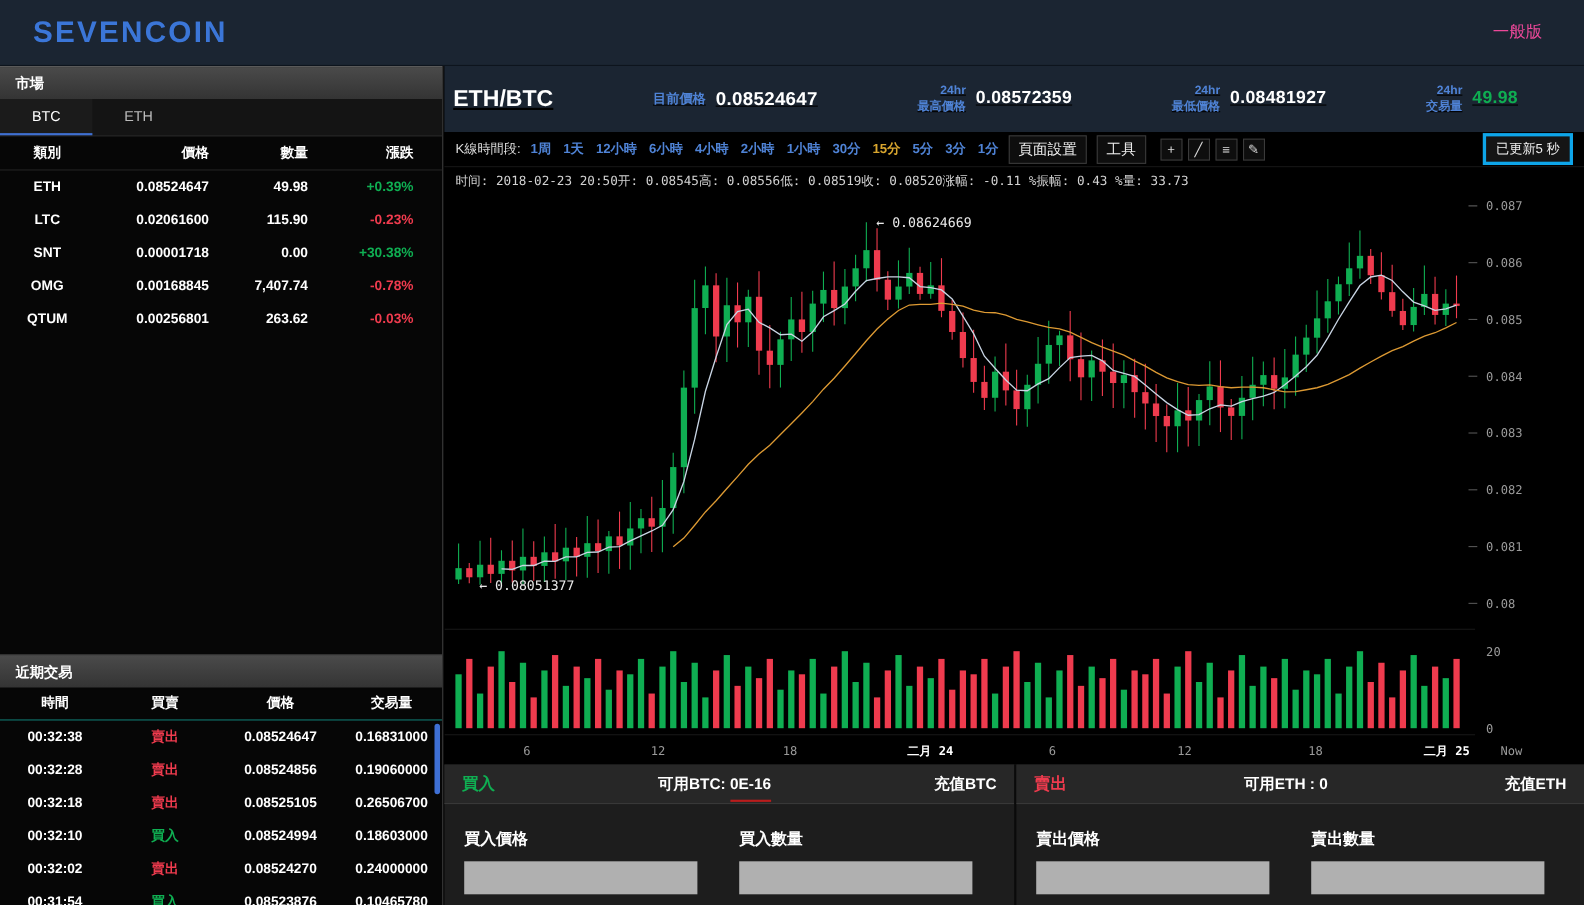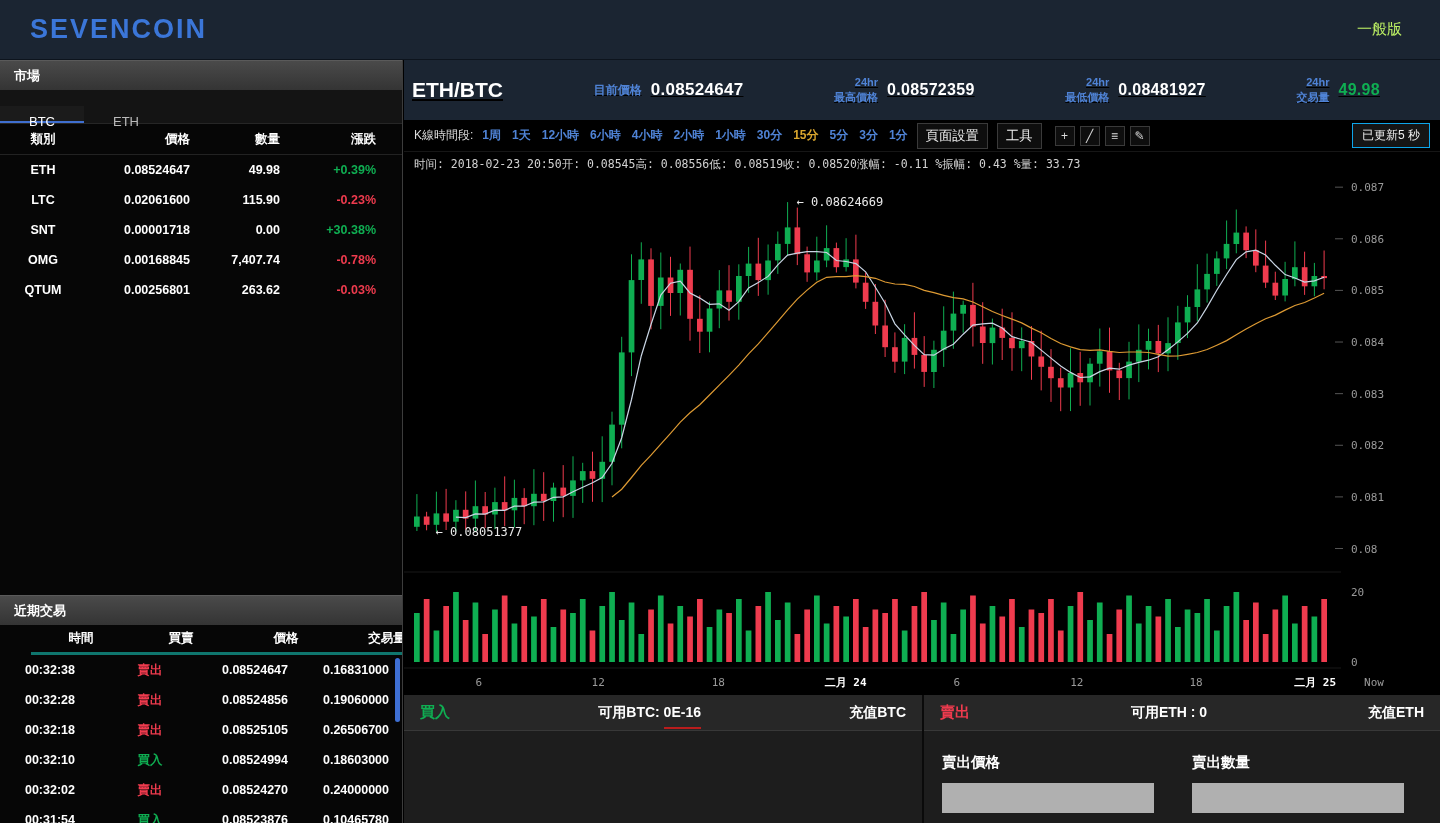--- a/index.html
+++ b/index.html
@@ -1,35 +1,35 @@
 <!DOCTYPE html>
 <html><head>
 <meta charset="utf-8">
 <style>
   * { margin:0; padding:0; box-sizing:border-box; }
   html,body { width:1440px; height:823px; overflow:hidden; background:#000; font-family:"Liberation Sans",sans-serif; }
 
   
   #topbar { position:absolute; left:0; top:0; width:1440px; height:60px; background:#1b2532; display:flex; align-items:center; justify-content:space-between; padding:0 38px 0 30px; border-bottom:1px solid #0d141d; z-index:5; }
   #logo { font-size:27px; font-weight:bold; letter-spacing:2px; color:#3b76d8; }
-  #version { color:#bef264; font-size:15px; cursor:pointer;margin-left:40px; }
+  #version { color:#ec4899; font-size:15px; cursor:pointer;margin-left:40px; }
 
   
   #sidebar { position:absolute; left:0; top:60px; width:403px; height:763px; background:#060606; border-right:1px solid #3c3c3c; overflow:hidden; }
   .sec-head { position:absolute; left:0; width:100%; height:30px; background:linear-gradient(#4a4a4a,#343434); border-top:1px solid #5a5a5a; color:#fff; font-size:13px; font-weight:bold; line-height:29px; padding-left:14px; }
   #tabs { position:absolute; top:30px; left:0; width:100%; height:34px; background:#141414; border-bottom:1px solid #262626; display:flex; }
-  .tab { width:84px; text-align:center; line-height:32px; font-size:13px; color:#bbb; cursor:pointer;margin-top:16px; }
+  .tab { width:84px; text-align:center; line-height:32px; font-size:13px; color:#bbb; cursor:pointer; }
   .tab.active { color:#fff; background:#1b1b1b; border-bottom:2px solid #3f6fd0; }
   #mkt-head { position:absolute; top:64px; left:0; width:100%; height:31px; border-bottom:1px solid #222; display:grid; grid-template-columns:86px 104px 90px 1fr; align-items:center; padding-right:26px; color:#fff; font-size:12.5px; font-weight:bold; }
   #mkt-body { position:absolute; top:95px; left:0; width:100%; }
   .mrow { height:30px; display:grid; grid-template-columns:86px 104px 90px 1fr; align-items:center; padding-right:26px; color:#fff; font-size:12.5px; font-weight:bold; cursor:pointer; }
   .c1 { text-align:center; } .c2,.c3,.c4 { text-align:right; }
   .up { color:#0fae52; } .down { color:#ef3b4e; }
   #trades-head-bar { top:535px; }
-  #trd-head { position:absolute; top:565px; left:0; width:100%; height:30px; border-bottom:3px solid #0f766e; display:grid; grid-template-columns:100px 100px 110px 1fr; align-items:center; color:#fff; font-size:12.5px; font-weight:bold;margin-left:31px; }
+  #trd-head { position:absolute; top:565px; left:0; width:100%; height:30px; border-bottom:1px solid #0f766e; display:grid; grid-template-columns:100px 100px 110px 1fr; align-items:center; color:#fff; font-size:12.5px; font-weight:bold; }
   #trd-head span { text-align:center; }
   #trd-body { position:absolute; top:595px; left:0; width:100%; bottom:0; overflow:hidden; }
   .trow { height:30px; display:grid; grid-template-columns:100px 100px 110px 1fr; align-items:center; color:#fff; font-size:12.5px; font-weight:bold; }
   .trow span { text-align:center; }
   #side-scroll { position:absolute; right:2px; top:598px; width:5px; height:64px; background:#3e6fd4; border-radius:3px; }
 
   
   #main { position:absolute; left:404px; top:60px; width:1036px; height:763px; background:#000; }
 
   #ticker { position:absolute; left:0; top:0; width:100%; height:60px; background:#1b2532; display:flex; align-items:center; padding:0 60px 0 8px; justify-content:space-between;text-decoration:underline; }
@@ -41,21 +41,21 @@
   .tk-val.big { font-size:17px; }
   .tk-val.green { color:#0fae52; }
 
   #toolbar { position:absolute; left:0; top:60px; width:100%; height:32px; background:#000; border-bottom:1px solid #161616; display:flex; align-items:center; gap:9px; padding:0 10px; font-size:12px; }
   .tb-label { color:#ddd; }
   .period { color:#4f83d6; font-weight:bold; cursor:pointer; }
   .period.sel { color:#d9a62e; }
   .tb-btn { border:1px solid #3a3a3a; background:#0e0e0e; color:#eee; padding:3px 8px; cursor:pointer; }
   .tb-icon { width:20px; height:20px; border:1px solid #3a3a3a; background:#0e0e0e; color:#ddd; display:inline-flex; align-items:center; justify-content:center; font-size:12px; cursor:pointer; }
   #icon-row { display:flex; gap:5px; margin-left:4px; }
-  #updated { margin-left:auto; border:1px solid #0ea5e9; background:#151515; color:#eee; padding:3px 9px; font-size:12px; }
+  #updated { margin-left:auto; border:3px solid #0ea5e9; background:#151515; color:#eee; padding:3px 9px; font-size:12px; }
 
   #ohlcbar { position:absolute; left:0; top:92px; width:100%; height:24px; display:flex; align-items:center; gap:0; padding:0 10px; font-family:"DejaVu Sans Mono",monospace; font-size:11.5px; color:#d2d2d2; }
 
   #chartwrap { position:absolute; left:0; top:116px; width:1036px; height:519px; background:#000; }
   #chartwrap svg { position:absolute; left:0; top:0; }
   .ax { fill:#9a9a9a; font-family:"DejaVu Sans Mono",monospace; font-size:11px; }
   .axb { fill:#fff; font-weight:bold; }
   .ann { fill:#eaeaea; font-family:"DejaVu Sans Mono",monospace; font-size:12px; }
 
   
@@ -565,20 +565,30 @@
   <div id="tradepanel">
     <div class="tp-half buy">
       <div class="tp-strip">
         <span class="tp-title buy">買入</span>
         <span class="tp-avail">
           <span>可用BTC:</span>
           <span class="und">0E-16</span>
         </span>
         <span class="tp-deposit">充值BTC</span>
       </div>
+      <div class="tp-form">
+        <div class="tp-field">
+          <label>買入價格</label>
+          <input type="text" style="">
+        </div>
+        <div class="tp-field">
+          <label>買入數量</label>
+          <input type="text" style="">
+        </div>
+      </div>
     </div>
     <div class="tp-half sell">
       <div class="tp-strip">
         <span class="tp-title sell">賣出</span>
         <span class="tp-avail">
           <span>可用ETH :</span>
           <span>0</span>
         </span>
         <span class="tp-deposit">充值ETH</span>
       </div>

